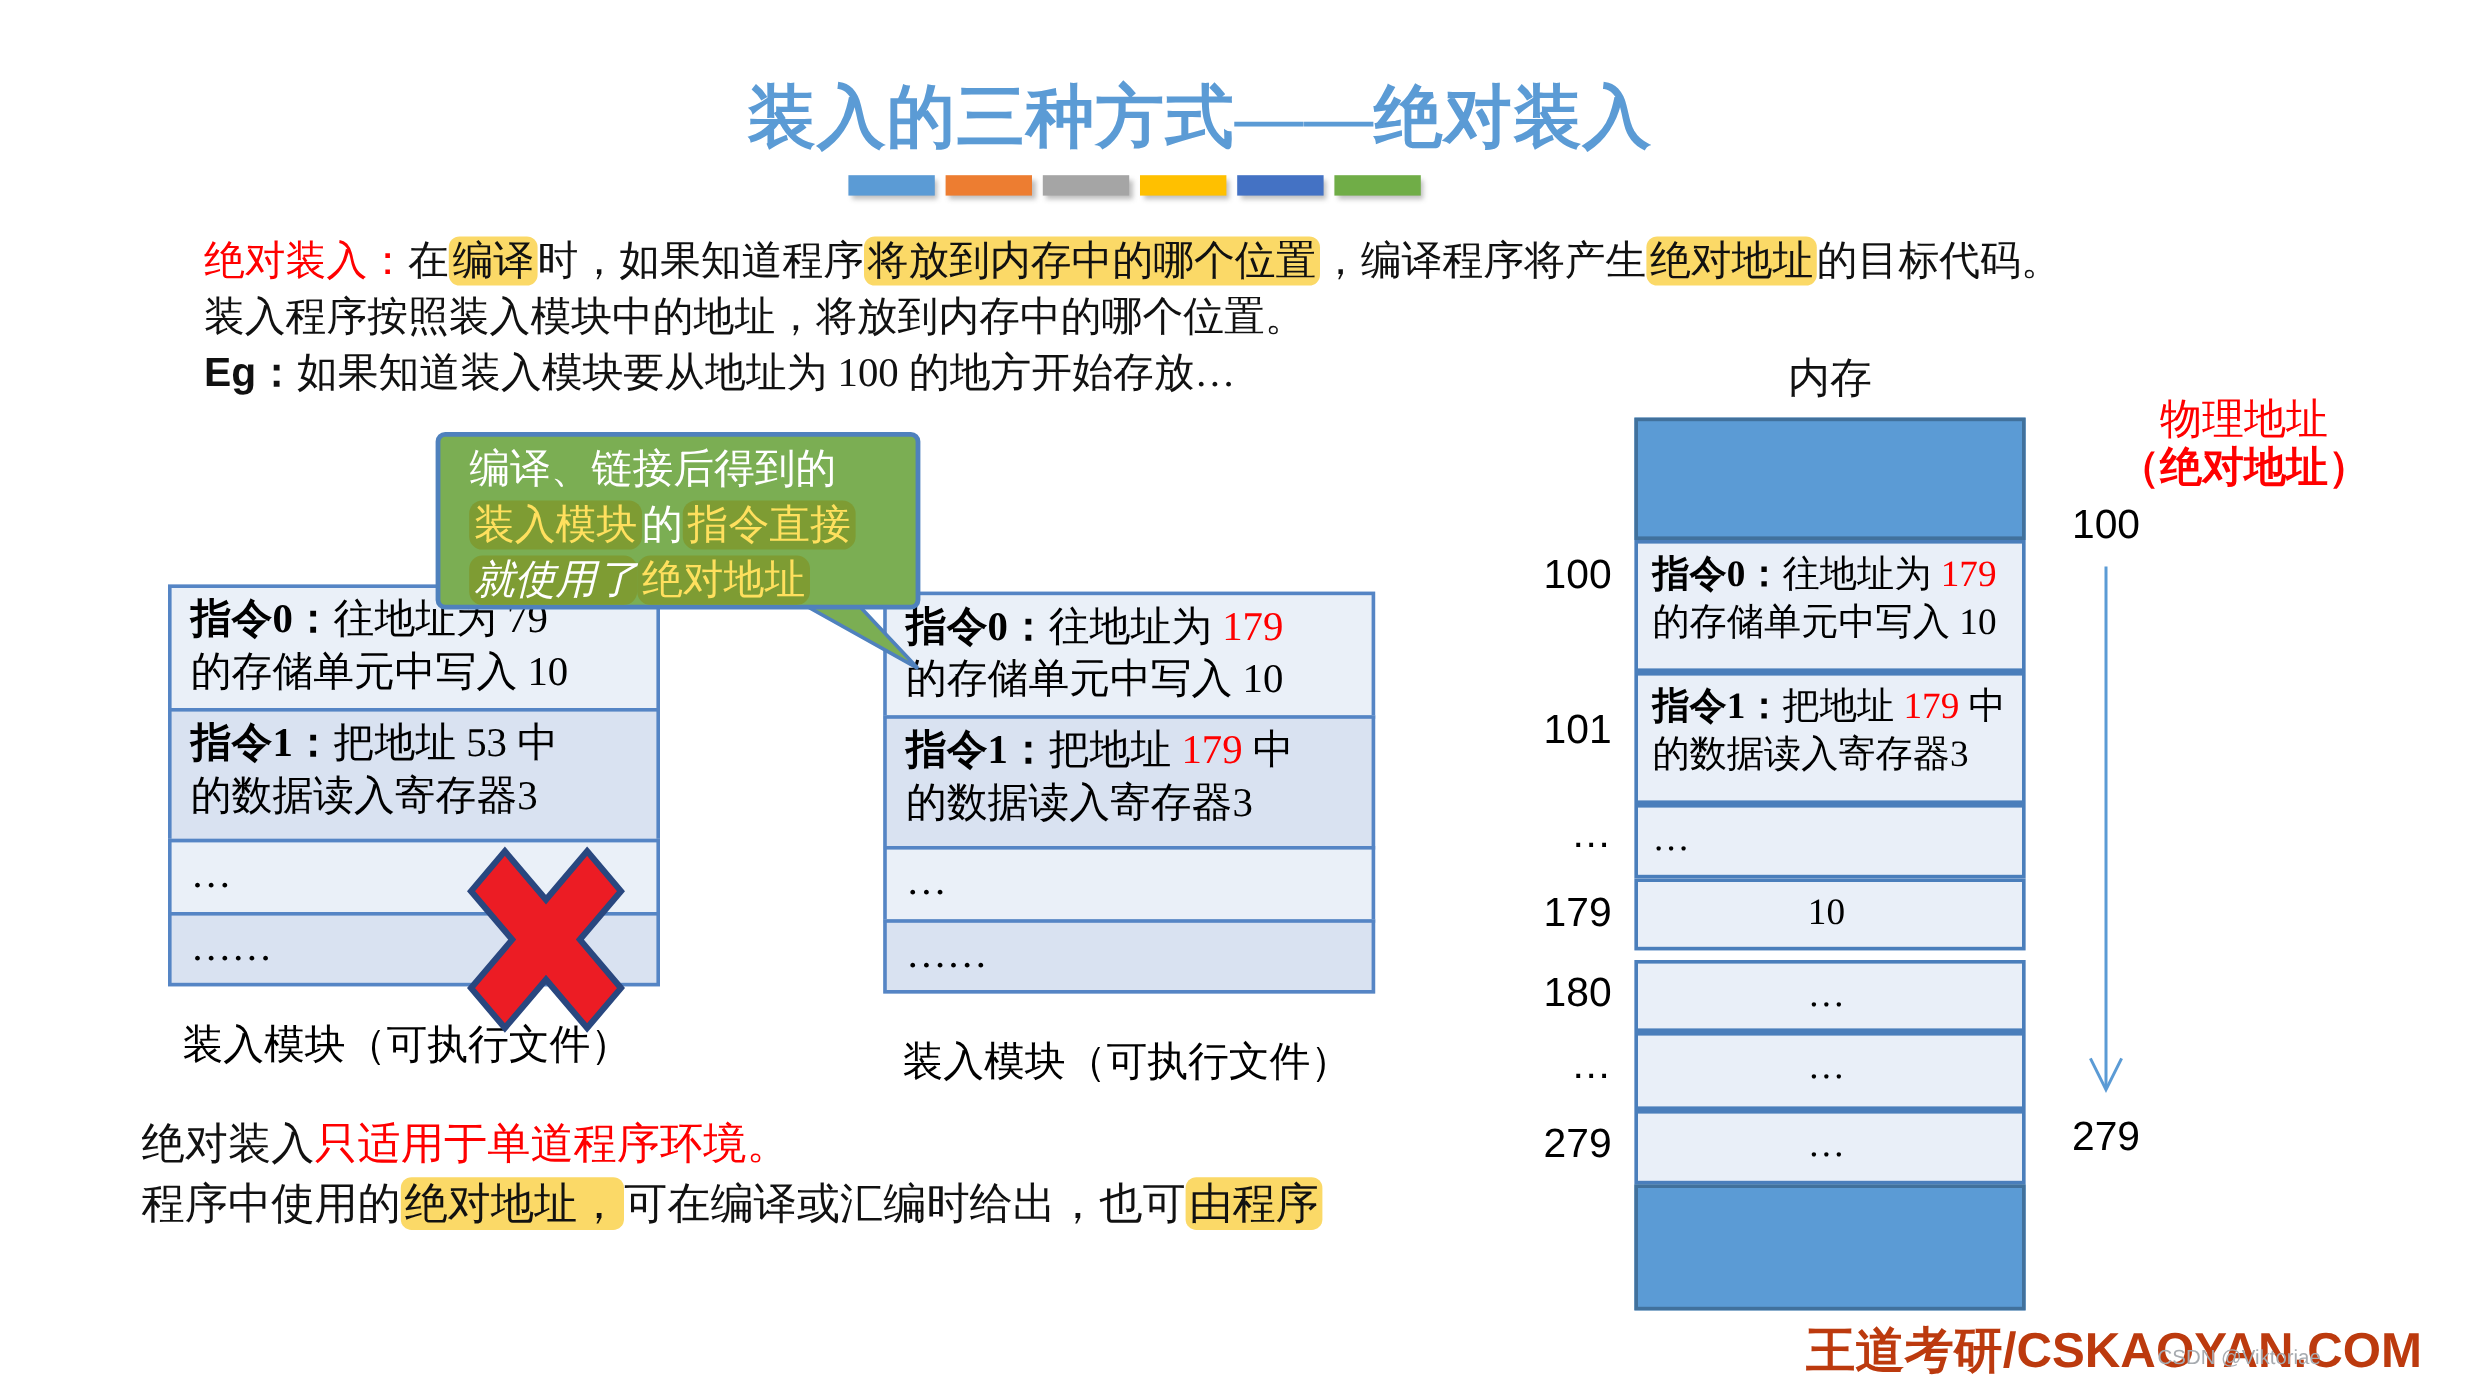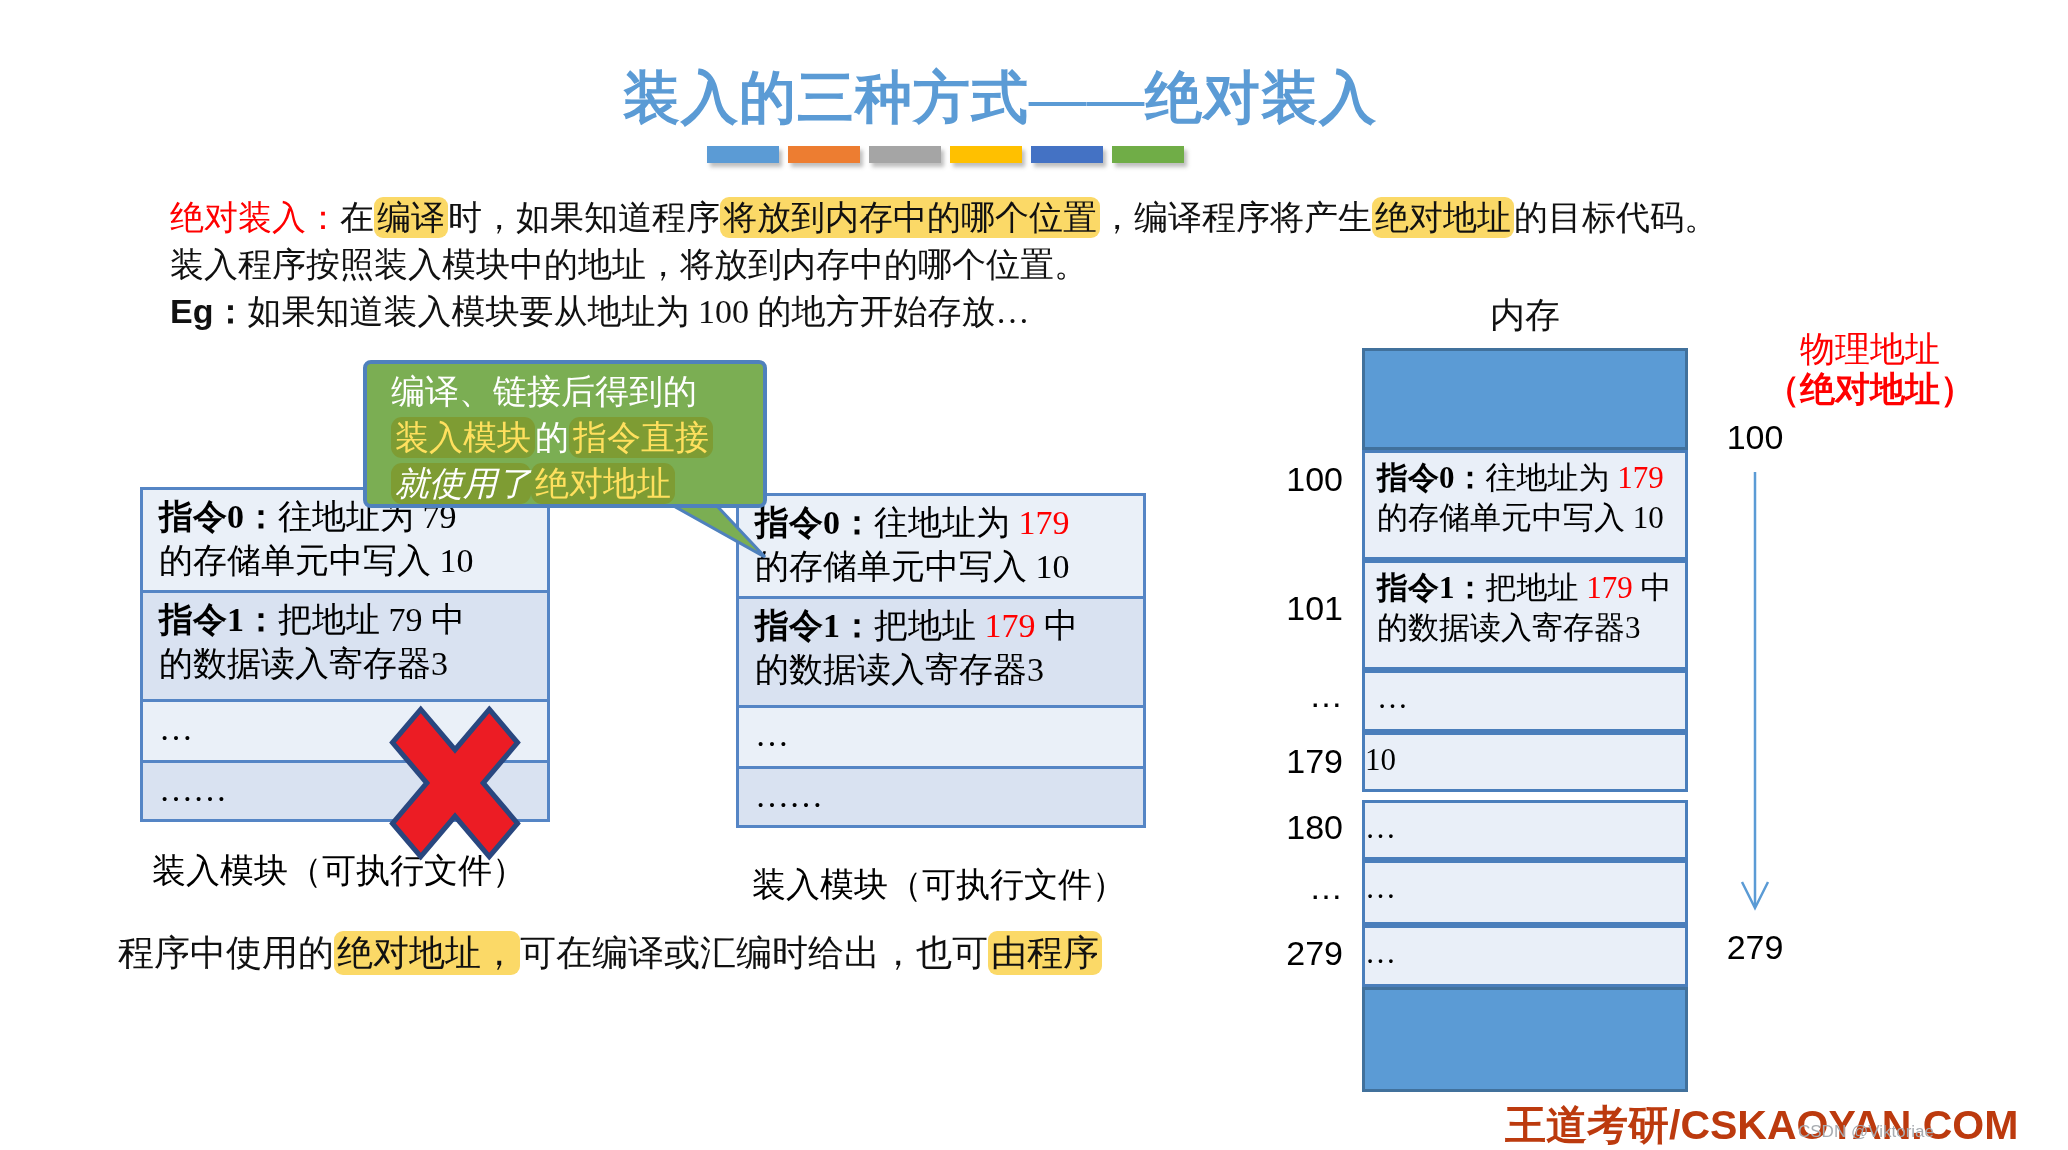--- a/index.html
+++ b/index.html
@@ -44,21 +44,21 @@
   .h-sm1{height:64px;}
   .h-sm2{height:62px;}
   .caption{position:absolute;font-size:34px;color:#000;white-space:nowrap;}
   
   .mem-title{position:absolute;left:1362px;top:292px;width:326px;text-align:center;font-size:35px;}
   .mblock{position:absolute;left:1362px;width:326px;box-sizing:border-box;background:#5B9BD5;border:3px solid #41719C;}
   .mrow{
     position:absolute;left:1362px;width:326px;box-sizing:border-box;background:#E9EFF8;
     border:3px solid #4A7EBB;font-size:31px;line-height:40px;padding:5px 6px 0 12px;color:#000;
   }
-  .mrow.center{padding-left:0;}
+  .mrow.center{text-align:center;padding-left:0;}
   .maddr{
     position:absolute;left:1243px;width:100px;text-align:right;
     font-family:"Liberation Sans",sans-serif;font-size:34px;color:#000;
   }
   .phys{position:absolute;left:1740px;width:260px;text-align:center;color:#FF0000;font-size:35px;white-space:nowrap;}
   .prange{position:absolute;left:1700px;width:110px;text-align:center;font-family:"Liberation Sans",sans-serif;font-size:34px;color:#000;}
   
   .bottom-para{position:absolute;left:118px;top:928px;font-size:36px;line-height:50px;white-space:nowrap;}
   
   .brand{
@@ -86,21 +86,21 @@
 </div>
 
 <div class="intro">
   <div><span class="seg-red">绝对装入：</span><span>在</span><span class="seg-hl">编译</span><span>时，如果知道程序</span><span class="seg-hl">将放到内存中的哪个位置</span><span>，编译程序将产生</span><span class="seg-hl">绝对地址</span><span>的目标代码。</span></div>
   <div><span>装入程序按照装入模块中的地址，将放到内存中的哪个位置。</span></div>
   <div><span class="seg-bs">Eg：</span><span>如果知道装入模块要从地址为 100 的地方开始存放…</span></div>
 </div>
 
 <div class="module" style="left:140px;top:487px;">
   <div class="row fill-a h-big1"><span class="seg-b">指令0：</span><span>往地址为 79</span><br><span>的存储单元中写入 10</span></div>
-  <div class="row fill-b h-big2"><span class="seg-b">指令1：</span><span>把地址 79 中</span><br><span>的数据读入寄存器3</span></div>
+  <div class="row fill-b h-big2"><span class="seg-b">指令1：</span><span>把地址 53 中</span><br><span>的数据读入寄存器3</span></div>
   <div class="row fill-a h-sm1">…</div>
   <div class="row fill-b h-sm2">……</div>
 </div>
 <div class="caption" style="left:152px;top:848px;">装入模块（可执行文件）</div>
 
 <div class="module" style="left:736px;top:493px;">
   <div class="row fill-a h-big1"><span class="seg-b">指令0：</span><span>往地址为 </span><span class="seg-red">179</span><br><span>的存储单元中写入 10</span></div>
   <div class="row fill-b h-big2"><span class="seg-b">指令1：</span><span>把地址 </span><span class="seg-red">179</span><span> 中</span><br><span>的数据读入寄存器3</span></div>
   <div class="row fill-a h-sm1">…</div>
   <div class="row fill-b h-sm2">……</div>
@@ -131,20 +131,21 @@
 <div class="prange" style="top:418px;">100</div>
 <div class="prange" style="top:928px;">279</div>
 
 <div class="bubble">
   <div><span class="seg-w">编译、链接后得到的</span></div>
   <div><span class="seg-yhl">装入模块</span><span class="seg-w">的</span><span class="seg-yhl">指令直接</span></div>
   <div><span class="seg-whl">就使用了</span><span class="seg-yhl">绝对地址</span></div>
 </div>
 
 <div class="bottom-para">
+  <div><span>绝对装入</span><span class="seg-red">只适用于单道程序环境。</span></div>
   <div><span>程序中使用的</span><span class="seg-hl">绝对地址，</span><span>可在编译或汇编时给出，也可</span><span class="seg-hl">由程序</span></div>
 </div>
 
 <div class="brand">王道考研/CSKAOYAN.COM</div>
 <div class="csdn-mark">CSDN @Viktoriae</div>
 
 <svg class="overlay" width="2068" height="1150" viewBox="0 0 2068 1150">
   <polygon points="645,490 765,557 702,490" fill="#7BAE53" stroke="#4F81BD" stroke-width="3"></polygon>
   <g transform="translate(455,783) scale(0.95,1.12) rotate(45)">
     <polygon points="-21,-72 21,-72 21,-21 72,-21 72,21 21,21 21,72 -21,72 -21,21 -72,21 -72,-21 -21,-21" fill="#EC1C24" stroke="#29477F" stroke-width="5" stroke-linejoin="miter"></polygon>

